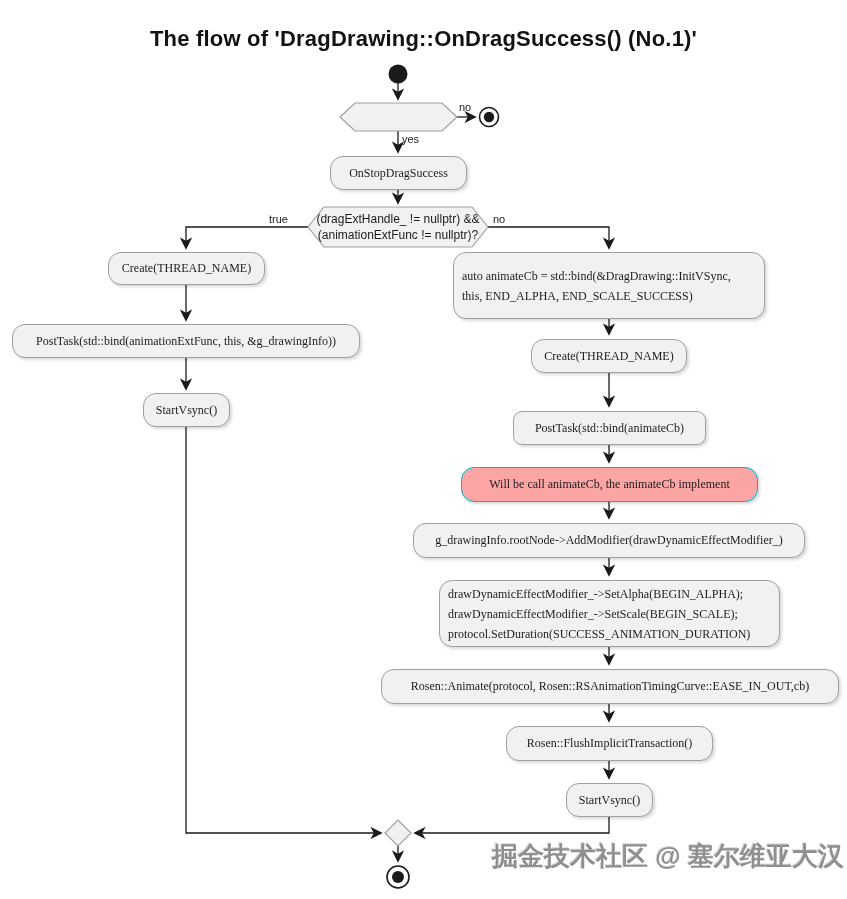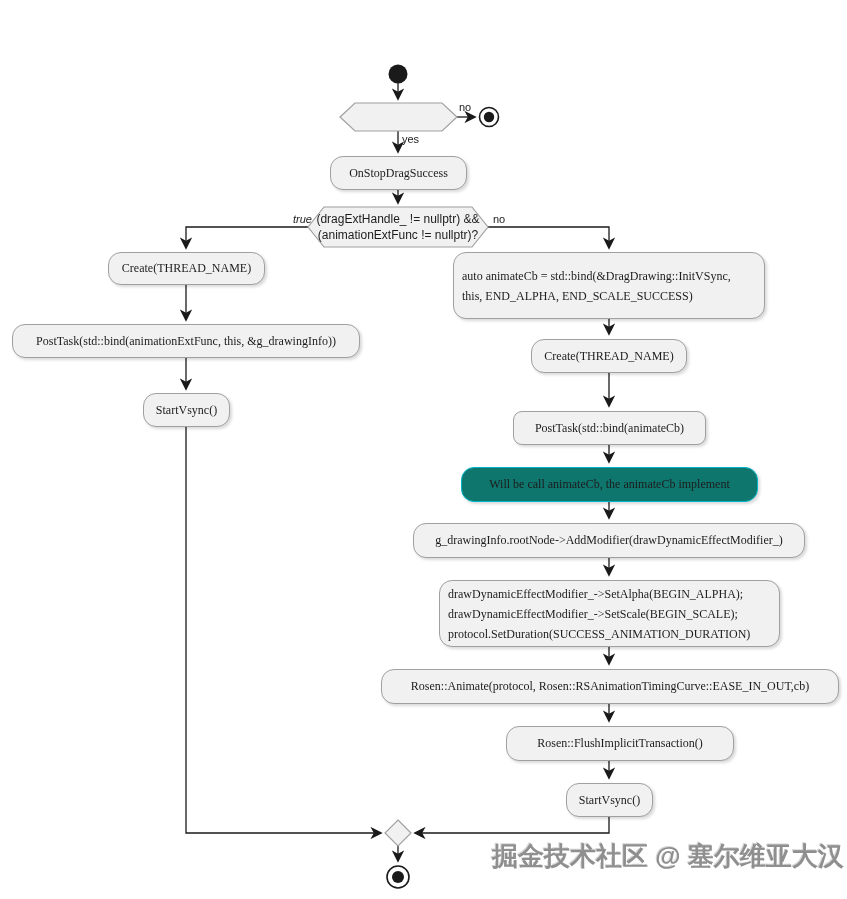--- a/index.html
+++ b/index.html
@@ -40,21 +40,21 @@
     font-family: Liberation Serif, serif;
   }
   .node.multiline {
     white-space: pre;
     justify-content: flex-start;
     text-align: left;
     padding: 0 8px;
     line-height: 20px;
   }
   .node.cyan {
-    background: #0f766e;
+    background: #fca5a5;
     border-color: #00b6c8;
   }
   .hex-label {
     position: absolute;
     display: flex;
     align-items: center;
     justify-content: center;
     text-align: center;
     font-size: 12px;
     color: #1c1c1c;
@@ -78,20 +78,21 @@
     color: #8f8f8f;
     text-shadow: 1px 2px 0 #ffffff, -1px -1px 0 #d6d6d6;
     white-space: nowrap;
   }
 </style>
 </head>
 <body>
 
 <div class="canvas">
 
+  <div class="title">The flow of 'DragDrawing::OnDragSuccess() (No.1)'</div>
 
   <svg class="wires" width="847" height="899" viewBox="0 0 847 899">
     <defs>
       <marker id="arrow" viewBox="0 0 10 10" refX="8.6" refY="5" markerWidth="9.5" markerHeight="9.5" orient="auto-start-reverse">
         <path d="M0,0 L10,5 L0,10 L2.8,5 Z" fill="#1a1a1a"></path>
       </marker>
     </defs>
 
     <g stroke="#1a1a1a" stroke-width="1.3" fill="none">
       <line x1="398" y1="83" x2="398" y2="99" marker-end="url(#arrow)"></line>
@@ -128,21 +129,21 @@
 
     <circle cx="398" cy="877" r="11" fill="#ffffff" stroke="#1a1a1a" stroke-width="1.6"></circle>
     <circle cx="398" cy="877" r="6" fill="#1a1a1a"></circle>
   </svg>
 
   <div class="hex-label" style="left:308px; top:207px; width:180px; height:40px;">(dragExtHandle_ != nullptr) &amp;&amp;
 (animationExtFunc != nullptr)?</div>
 
   <span class="edge-label" style="left:459px; top:101px;">no</span>
   <span class="edge-label" style="left:402px; top:133px;">yes</span>
-  <span class="edge-label right-align" style="left:284px; top:213px; width:28px;font-style:italic;">true</span>
+  <span class="edge-label right-align" style="left:260px; top:213px; width:28px;">true</span>
   <span class="edge-label" style="left:493px; top:213px;">no</span>
 
   <div class="node" style="left:330px; top:156px; width:137px; height:34px;">OnStopDragSuccess</div>
 
   <div class="node" style="left:108px; top:252px; width:157px; height:33px;">Create(THREAD_NAME)</div>
 
   <div class="node" style="left:12px; top:324px; width:348px; height:34px;">PostTask(std::bind(animationExtFunc, this, &amp;g_drawingInfo))</div>
 
   <div class="node" style="left:143px; top:393px; width:87px; height:34px;">StartVsync()</div>
 
@@ -156,19 +157,19 @@
   <div class="node cyan" style="left:461px; top:467px; width:297px; height:35px;">Will be call animateCb, the animateCb implement</div>
 
   <div class="node" style="left:413px; top:523px; width:392px; height:35px;">g_drawingInfo.rootNode-&gt;AddModifier(drawDynamicEffectModifier_)</div>
 
   <div class="node multiline" style="left:439px; top:580px; width:341px; height:67px;">drawDynamicEffectModifier_-&gt;SetAlpha(BEGIN_ALPHA);
 drawDynamicEffectModifier_-&gt;SetScale(BEGIN_SCALE);
 protocol.SetDuration(SUCCESS_ANIMATION_DURATION)</div>
 
   <div class="node" style="left:381px; top:669px; width:458px; height:35px;">Rosen::Animate(protocol, Rosen::RSAnimationTimingCurve::EASE_IN_OUT,cb)</div>
 
-  <div class="node" style="left:506px; top:726px; width:228px; height:35px;">Rosen::FlushImplicitTransaction()</div>
+  <div class="node" style="left:506px; top:726px; width:207px; height:35px;">Rosen::FlushImplicitTransaction()</div>
 
   <div class="node" style="left:566px; top:783px; width:87px; height:34px;">StartVsync()</div>
 
   <div class="watermark">掘金技术社区 @ 塞尔维亚大汉</div>
 
 </div>
 
 </body></html>

